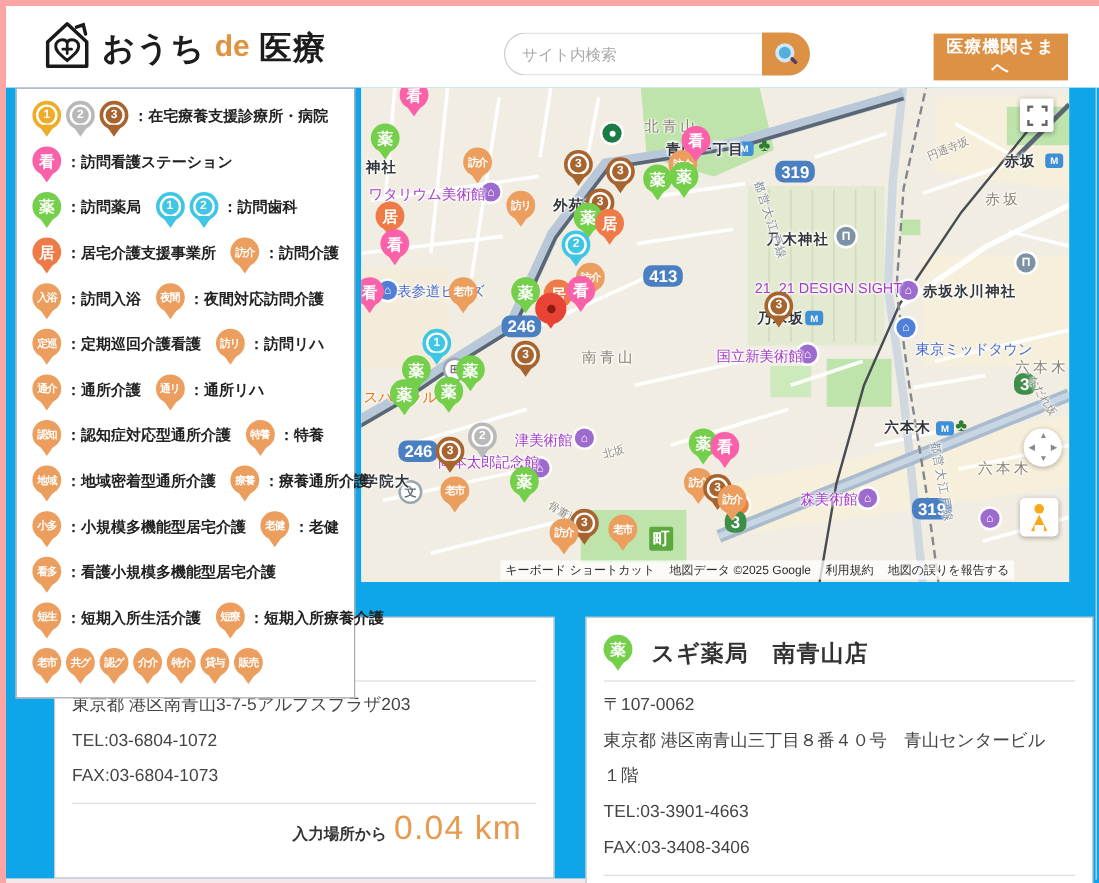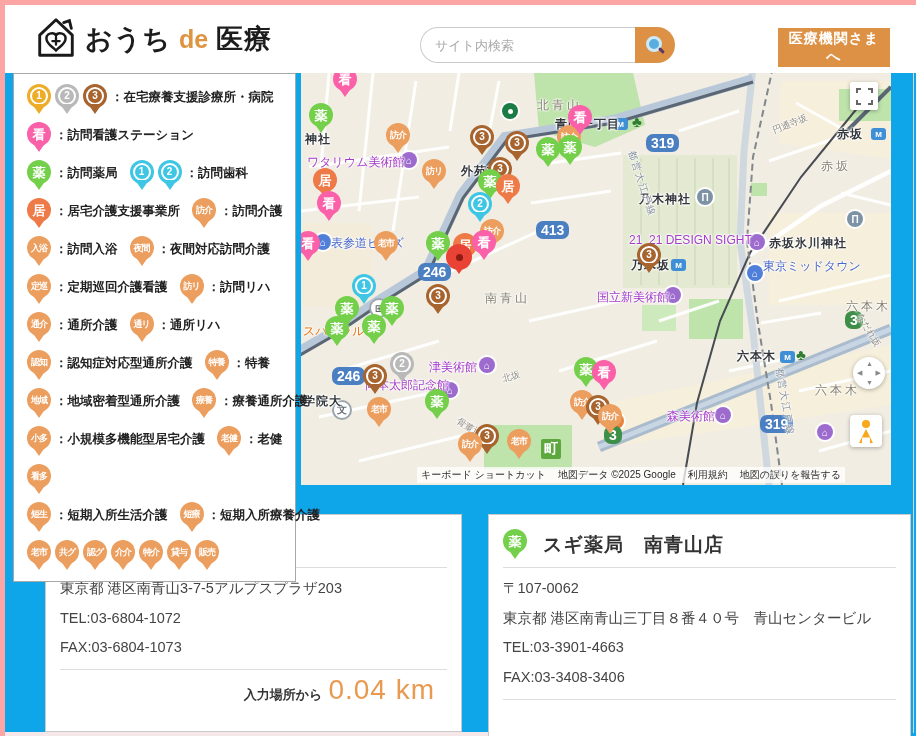--- a/index.html
+++ b/index.html
@@ -173,21 +173,21 @@
       <div class="ml orangep" style="left: 2px; top: 250px;">スパイラル</div>
       <div class="ml museum" style="left: 128px; top: 286px;">津美術館</div>
       <div class="ml museum" style="left: 64px; top: 304px;">岡本太郎記念館</div>
       <div class="ml museum" style="left: 6px; top: 81px;">ワタリウム美術館</div>
       <div class="ml dark" style="left: 4px; top: 58px;">神社</div>
       <div class="ml bluep" style="left: 30px; top: 162px;">表参道ヒルズ</div>
       <div class="ml dark" style="left: 2px; top: 320px;">学院大</div>
       <div class="ml dark" style="left: 338px; top: 118px;">乃木神社</div>
       <div class="ml dark" style="left: 468px; top: 140px; margin-top: 22px;">赤坂氷川神社</div>
       <div class="ml museum" style="left: 328px; top: 160px;">21_21 DESIGN SIGHT</div>
-      <div class="ml bluep" style="left: 462px; top: 185px;">東京ミッドタウン</div>
+      <div class="ml bluep" style="left: 462px; top: 210px;">東京ミッドタウン</div>
       <div class="ml dark" style="left: 330px; top: 184px;">乃木坂</div>
       <div class="ml museum" style="left: 296px; top: 216px;">国立新美術館</div>
       <div class="ml area" style="left: 545px; top: 225px;">六本木一</div>
       <div class="ml dark" style="left: 436px; top: 275px;">六本木</div>
       <div class="ml area" style="left: 514px; top: 309px;">六本木</div>
       <div class="ml museum" style="left: 366px; top: 335px;">森美術館</div>
       <div class="ml dark" style="left: 536px; top: 53px;">赤坂</div>
       <div class="ml area" style="left: 520px; top: 85px;">赤坂</div>
       <div class="ml rail" style="left: 336px; top: 76px; transform: rotate(72deg);">都営大江戸線</div>
       <div class="ml rail" style="left: 484px; top: 294px; transform: rotate(80deg);">都営大江戸線</div>
@@ -460,20 +460,21 @@
           <span class="gap"></span>
           <div class="pin orange">
             <span class="t2c">老健</span>
           </div>
           <span class="llabel">：老健</span>
         </div>
         <div class="lrow">
           <div class="pin orange">
             <span class="t2c">看多</span>
           </div>
+          <span class="llabel">：看護小規模多機能型居宅介護</span>
         </div>
         <div class="lrow">
           <div class="pin orange">
             <span class="t2c">短生</span>
           </div>
           <span class="llabel">：短期入所生活介護</span>
           <span class="gap"></span>
           <div class="pin orange">
             <span class="t2c">短療</span>
           </div>
@@ -524,20 +525,21 @@
     <div class="head">
       <span class="pin green" style="margin-top:-8px">
           <span class="t1c">薬</span>
         </span>
       <span class="title">スギ薬局　南青山店</span>
     </div>
     <hr>
     <div class="body">
       <div>〒107-0062</div>
       <div>東京都 港区南青山三丁目８番４０号　青山センタービル</div>
+      <div>１階</div>
       <div>TEL:03-3901-4663</div>
       <div>FAX:03-3408-3406</div>
     </div>
     <hr>
   </div>
 
   <div id="pink-strip"></div>
   <div id="vline"></div>
 </div>
 

